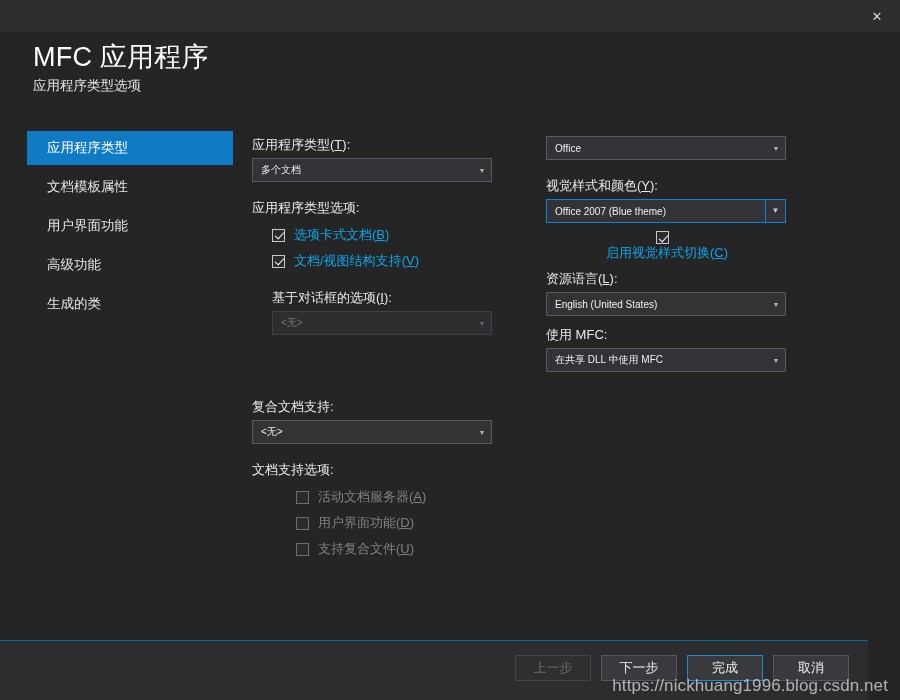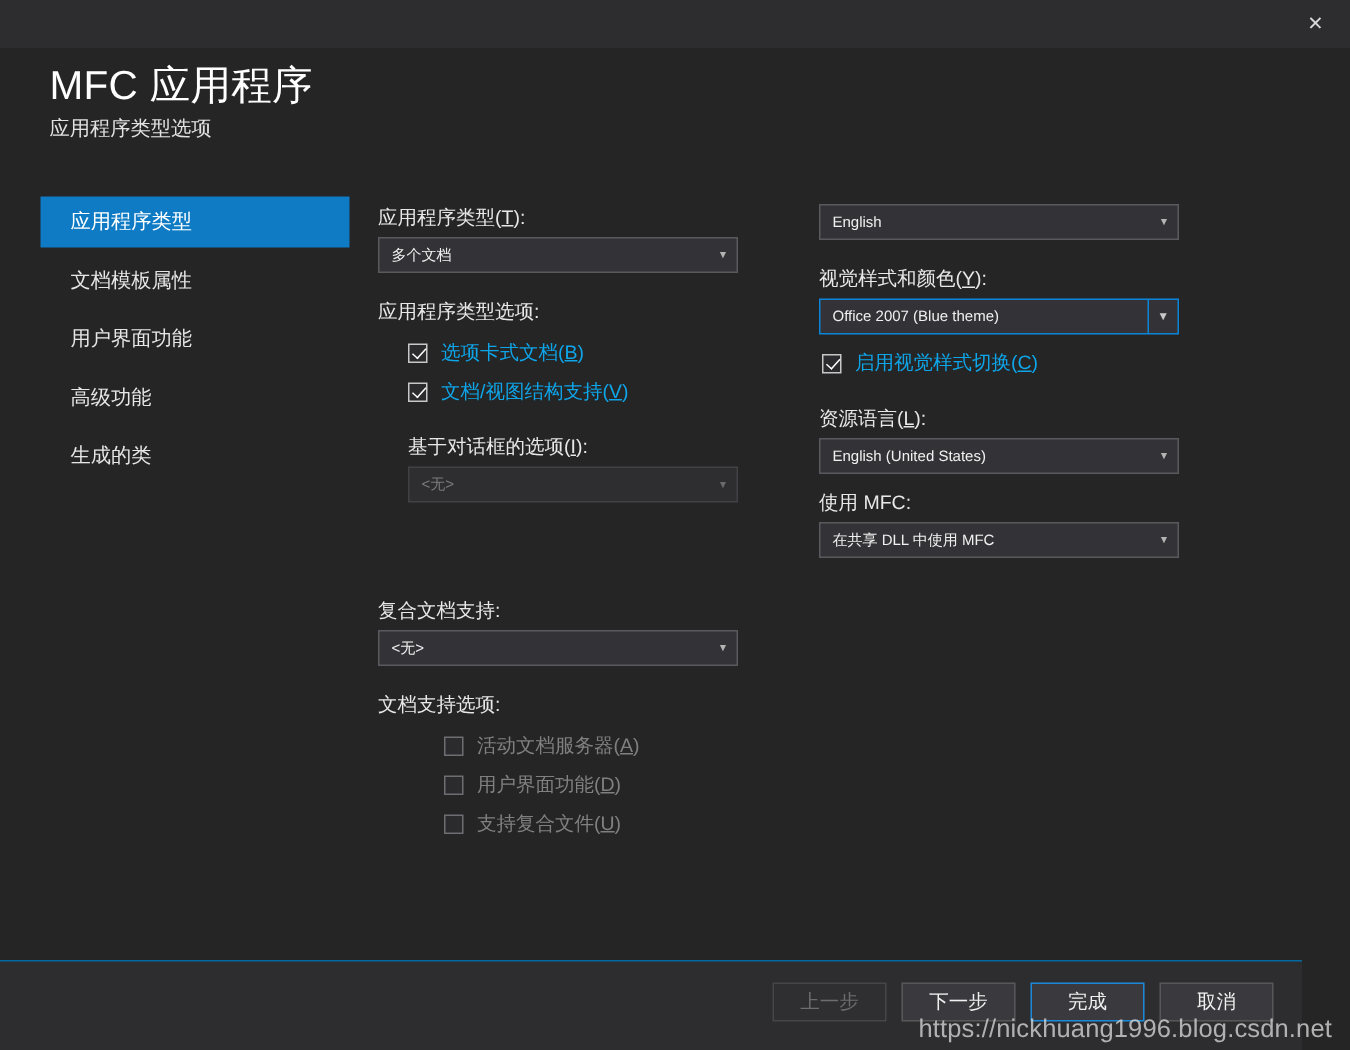--- a/index.html
+++ b/index.html
@@ -219,31 +219,31 @@
   <div class="cbrow disabled">
     <span class="cbox dis"></span>
     <span class="cblabel dis"><span>支持复合文件</span>(<span class="u">U</span>)</span>
   </div>
 
 </div>
 
 <div id="col-right">
 
   <div class="combo">
-    <span class="val">English</span>
+    <span class="val">Office</span>
     <span class="arrow">▼</span>
   </div>
 
   <div class="fld-label sub"><span>视觉样式和颜色</span>(<span class="u">Y</span>):</div>
   <div class="combo focused">
     <span class="val">Office 2007 (Blue theme)</span>
     <span class="arrow">▼</span>
   </div>
 
-  <div class="cbrow first" style="margin-left:2px;">
+  <div class="cbrow first" style="margin-left:2px;flex-direction:column;">
     <span class="cbox checked"></span>
     <span class="cblabel"><span>启用视觉样式切换</span>(<span class="u">C</span>)</span>
   </div>
 
   <div class="fld-label sub"><span>资源语言</span>(<span class="u">L</span>):</div>
   <div class="combo">
     <span class="val">English (United States)</span>
     <span class="arrow">▼</span>
   </div>
 

